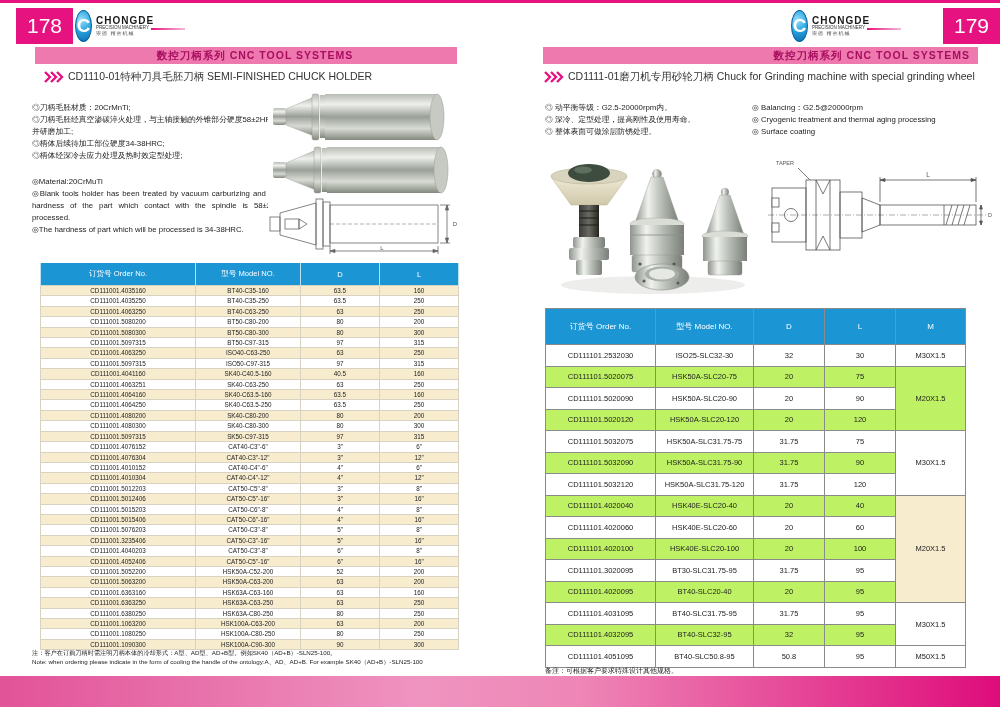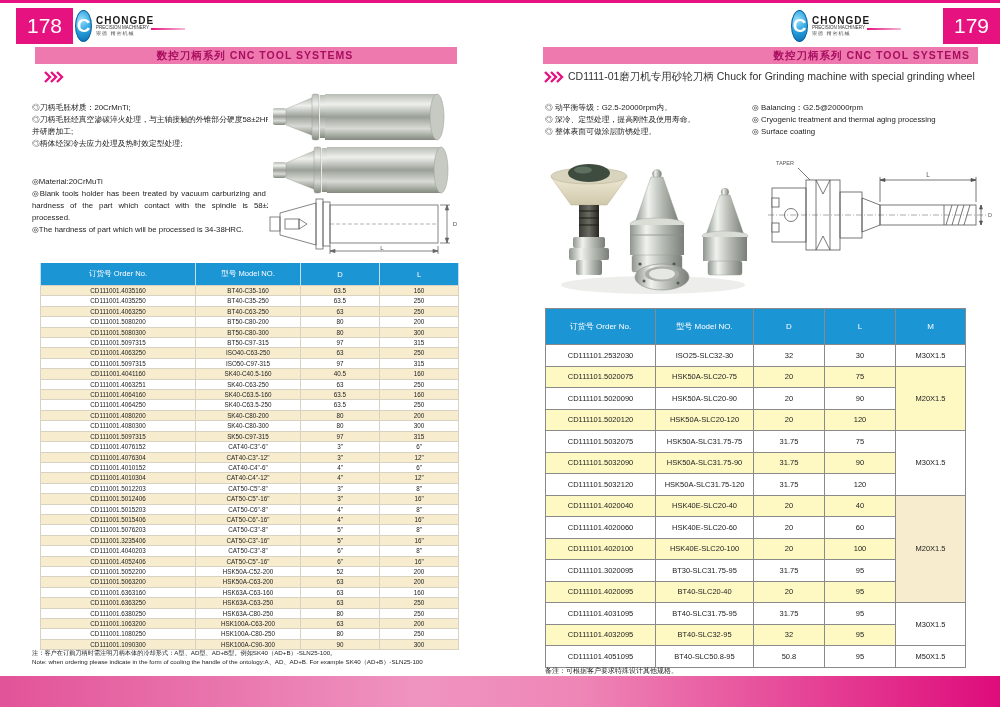--- a/index.html
+++ b/index.html
@@ -45,21 +45,21 @@
   table{border-collapse:collapse;table-layout:fixed;}
   th{background:#1b95d3;color:#fff;font-weight:normal;text-align:center;}
   td{text-align:center;color:#222;overflow:hidden;white-space:nowrap;}
   .tbl-left{left:40px;top:263px;width:418px;}
   .tbl-left th{font-size:7.6px;height:20px;border:1px solid #bfe0f2;border-top:none;border-bottom:none;}
   .tbl-left td{font-size:6.3px;height:9.4px;line-height:9.4px;border:1px solid #d8d2c2;padding:0;}
   .tbl-left tr.alt td{background:#f7ecce;}
   .tbl-right{left:545px;top:308px;width:420px;border:1px solid #8a8a8a;}
   .tbl-right th{font-size:8px;height:33px;border:1px solid #8a8a8a;}
   .tbl-right td{font-size:7.5px;height:20.5px;border:1px solid #8a8a8a;padding:0;}
-  .tbl-right tr.alt td{background:#fef9c3;}
+  .tbl-right tr.alt td{background:#bef264;}
   .tbl-right td.mcell{background:#ffffff;}
   .tbl-right td.mcell.creambg{background:#f7ecce;}
 
   .note{font-size:6.2px;line-height:1.45;color:#222;}
   .note.rt{font-size:7px;}
 
   .bottomband{left:0;top:676px;width:1000px;height:31px;
      background:linear-gradient(90deg,#e25398 0%,#ef94c0 42%,#ee86b6 58%,#de0c7b 100%);}
 
   .figure{background:#fff;}
@@ -109,33 +109,35 @@
 <div class="abs band right">
   <span>数控刀柄系列  CNC TOOL  SYSTEMS</span>
 </div>
 
 <div class="abs titlerow left">
   <svg width="20" height="12" viewBox="0 0 20 12">
     <polyline points="1,1 6,6 1,11" fill="none" stroke="#e5127f" stroke-width="2.4"></polyline>
     <polyline points="7,1 12,6 7,11" fill="none" stroke="#e5127f" stroke-width="2.4"></polyline>
     <polyline points="13,1 18,6 13,11" fill="none" stroke="#e5127f" stroke-width="2.4"></polyline>
   </svg>
+  <span class="title-text">CD1110-01特种刀具毛胚刀柄  SEMI-FINISHED CHUCK HOLDER</span>
 </div>
 <div class="abs titlerow right">
   <svg width="20" height="12" viewBox="0 0 20 12">
     <polyline points="1,1 6,6 1,11" fill="none" stroke="#e5127f" stroke-width="2.4"></polyline>
     <polyline points="7,1 12,6 7,11" fill="none" stroke="#e5127f" stroke-width="2.4"></polyline>
     <polyline points="13,1 18,6 13,11" fill="none" stroke="#e5127f" stroke-width="2.4"></polyline>
   </svg>
   <span class="title-text">CD1111-01磨刀机专用砂轮刀柄 Chuck for Grinding machine with special grinding wheel</span>
 </div>
 
 <div class="abs bullets" style="left:32px;top:102px;width:248px;">
     <div class="li">◎刀柄毛胚材质：20CrMnTi;</div>
     <div class="li">◎刀柄毛胚经真空渗碳淬火处理，与主轴接触的外锥部分硬度58±2HRC,并研磨加工;</div>
+    <div class="li">◎柄体后续待加工部位硬度34-38HRC;</div>
     <div class="li">◎柄体经深冷去应力处理及热时效定型处理;</div>
   </div>
 <div class="abs bullets justify" style="left:32px;top:176px;width:286px;">
     <div class="li">◎Material:20CrMuTi</div>
     <div class="li">◎Blank tools holder has been treated by vacuum carburizing and quenching,the hardness of the part which contact with the spindle is 58±2HRC,grinding processed.</div>
     <div class="li">◎The hardness of part which will be processed is 34-38HRC.</div>
   </div>
 
 <svg class="abs figure" style="left:268px;top:86px;" width="192" height="172" viewBox="0 0 192 172">
   <defs>

